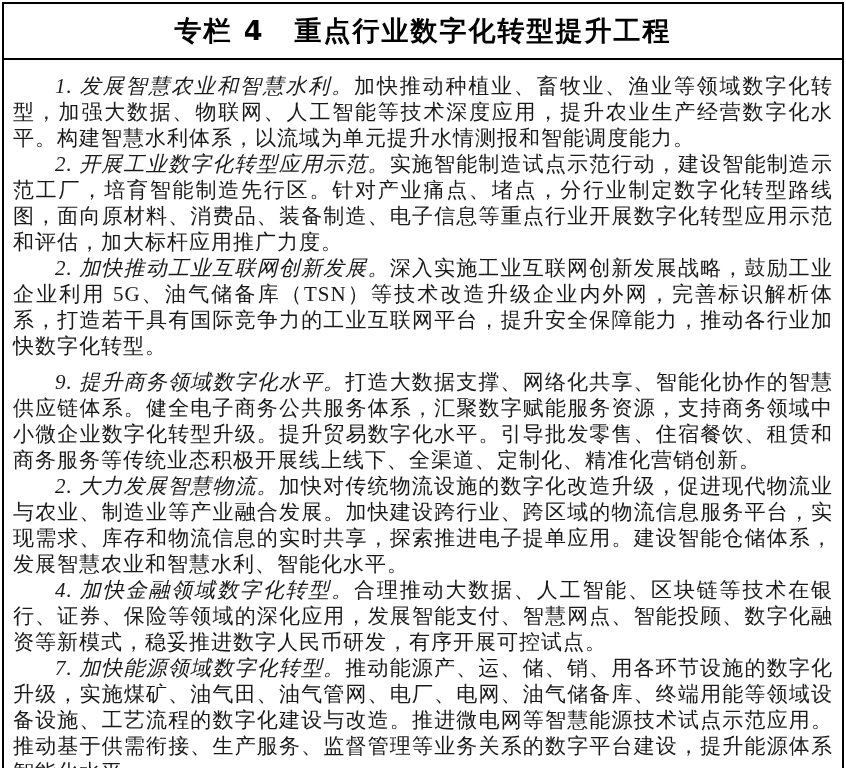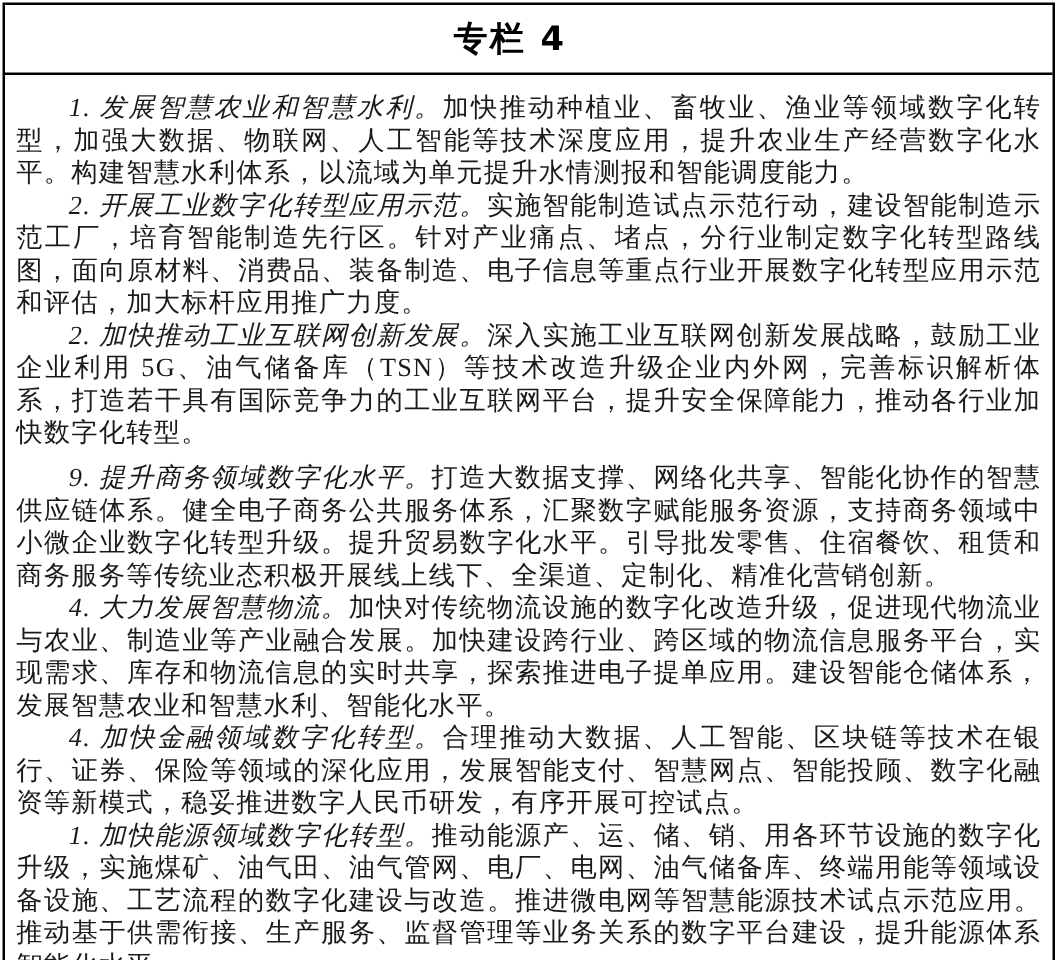--- a/index.html
+++ b/index.html
@@ -64,24 +64,25 @@
     font-style: normal;
   }
 </style>
 </head>
 <body>
 
 <div class="page">
   <div class="box">
     <div class="box-title">
       <span class="title-prefix">专栏 4</span>
+      <span class="title-text">重点行业数字化转型提升工程</span>
     </div>
     <div class="box-body">
       <p class="item"><span class="lead">1. 发展智慧农业和智慧水利。</span><span class="rest">加快推动种植业、畜牧业、渔业等领域数字化转型，加强大数据、物联网、人工智能等技术深度应用，提升农业生产经营数字化水平。构建智慧水利体系，以流域为单元提升水情测报和智能调度能力。</span></p>
       <p class="item"><span class="lead">2. 开展工业数字化转型应用示范。</span><span class="rest">实施智能制造试点示范行动，建设智能制造示范工厂，培育智能制造先行区。针对产业痛点、堵点，分行业制定数字化转型路线图，面向原材料、消费品、装备制造、电子信息等重点行业开展数字化转型应用示范和评估，加大标杆应用推广力度。</span></p>
       <p class="item"><span class="lead">2. 加快推动工业互联网创新发展。</span><span class="rest">深入实施工业互联网创新发展战略，鼓励工业企业利用 5G、油气储备库（TSN）等技术改造升级企业内外网，完善标识解析体系，打造若干具有国际竞争力的工业互联网平台，提升安全保障能力，推动各行业加快数字化转型。</span></p>
       <p class="item gap-before"><span class="lead">9. 提升商务领域数字化水平。</span><span class="rest">打造大数据支撑、网络化共享、智能化协作的智慧供应链体系。健全电子商务公共服务体系，汇聚数字赋能服务资源，支持商务领域中小微企业数字化转型升级。提升贸易数字化水平。引导批发零售、住宿餐饮、租赁和商务服务等传统业态积极开展线上线下、全渠道、定制化、精准化营销创新。</span></p>
-      <p class="item"><span class="lead">4. 大力发展智慧物流。</span><span class="rest">加快对传统物流设施的数字化改造升级，促进现代物流业与农业、制造业等产业融合发展。加快建设跨行业、跨区域的物流信息服务平台，实现需求、库存和物流信息的实时共享，探索推进电子提单应用。建设智能仓储体系，发展智慧农业和智慧水利、智能化水平。</span></p>
+      <p class="item"><span class="lead">2. 大力发展智慧物流。</span><span class="rest">加快对传统物流设施的数字化改造升级，促进现代物流业与农业、制造业等产业融合发展。加快建设跨行业、跨区域的物流信息服务平台，实现需求、库存和物流信息的实时共享，探索推进电子提单应用。建设智能仓储体系，发展智慧农业和智慧水利、智能化水平。</span></p>
       <p class="item"><span class="lead">4. 加快金融领域数字化转型。</span><span class="rest">合理推动大数据、人工智能、区块链等技术在银行、证券、保险等领域的深化应用，发展智能支付、智慧网点、智能投顾、数字化融资等新模式，稳妥推进数字人民币研发，有序开展可控试点。</span></p>
-      <p class="item"><span class="lead">1. 加快能源领域数字化转型。</span><span class="rest">推动能源产、运、储、销、用各环节设施的数字化升级，实施煤矿、油气田、油气管网、电厂、电网、油气储备库、终端用能等领域设备设施、工艺流程的数字化建设与改造。推进微电网等智慧能源技术试点示范应用。推动基于供需衔接、生产服务、监督管理等业务关系的数字平台建设，提升能源体系智能化水平。</span></p>
+      <p class="item"><span class="lead">7. 加快能源领域数字化转型。</span><span class="rest">推动能源产、运、储、销、用各环节设施的数字化升级，实施煤矿、油气田、油气管网、电厂、电网、油气储备库、终端用能等领域设备设施、工艺流程的数字化建设与改造。推进微电网等智慧能源技术试点示范应用。推动基于供需衔接、生产服务、监督管理等业务关系的数字平台建设，提升能源体系智能化水平。</span></p>
     </div>
   </div>
 </div>
 
 </body></html>

